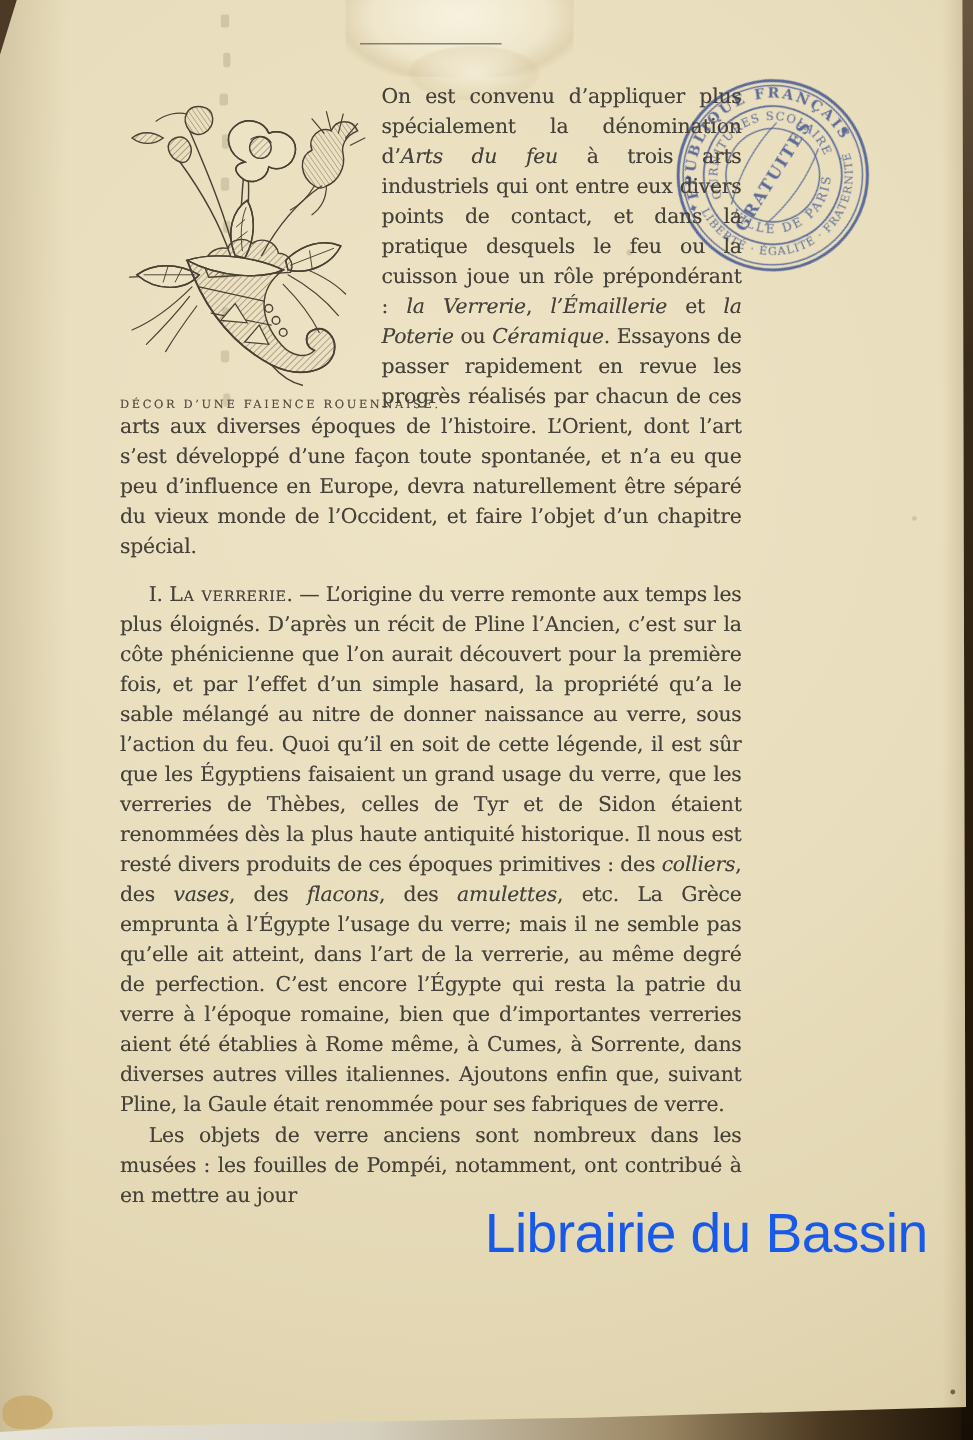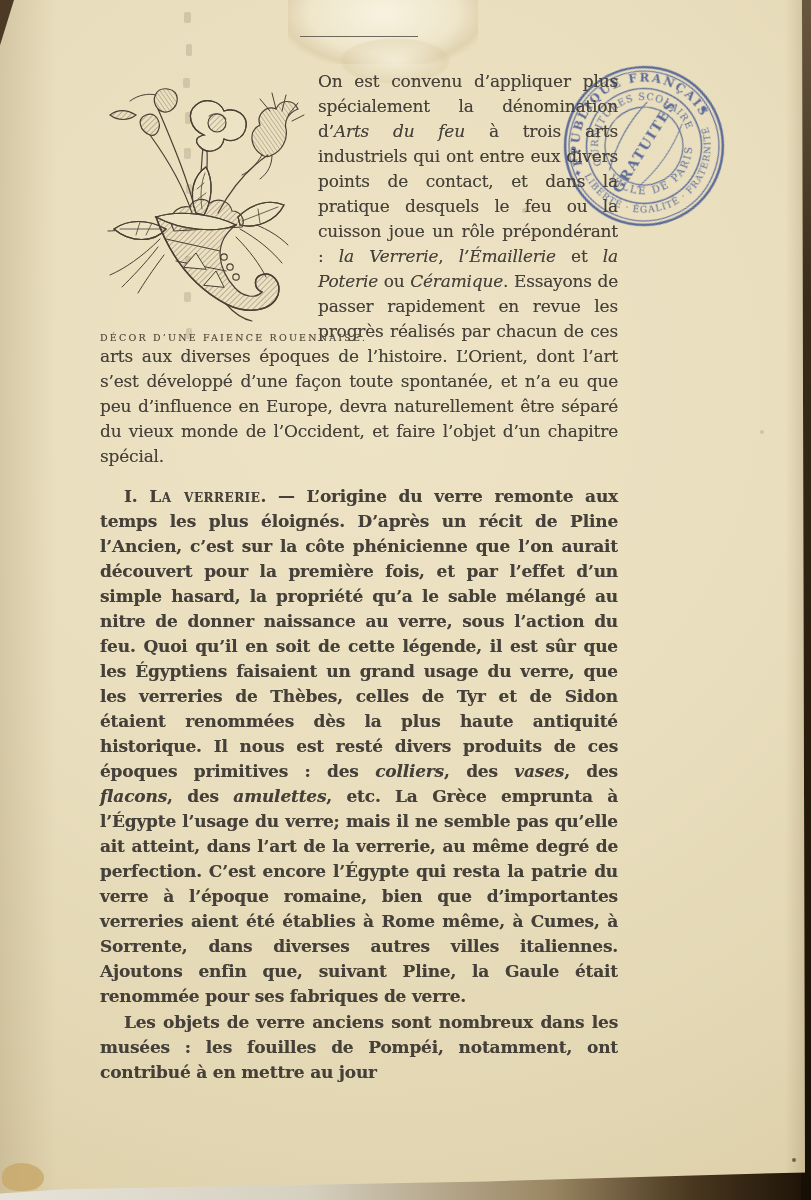--- a/index.html
+++ b/index.html
@@ -30,21 +30,21 @@
   .fox{position:absolute;border-radius:50%;background:#bfae83;opacity:.55;}
   .ghost{position:absolute;background:rgba(110,98,72,.20);filter:blur(.6px);border-radius:2px;}
   
   .content{position:absolute;left:100px;top:0;width:518px;color:#45403a;}
   .title{margin:168px 0 0 0;text-align:center;font-size:26px;font-weight:400;
       letter-spacing:7px;word-spacing:14px;color:#4c463e;}
   .title-rule{width:118px;height:1px;background:#6e675b;margin:36px auto 0 auto;}
   p.body{font-size:17px;line-height:25px;text-align:justify;letter-spacing:-.2px;
       margin:0;text-shadow:0 0 .4px rgba(70,60,45,.45);}
   p.intro{margin-top:32px;}
-  .indent{text-indent:24px;font-weight:bold;}
+  .indent{text-indent:24px;}
   .sec-heading{margin:20px 0 0 0;text-align:center;font-size:14.5px;font-weight:400;
       letter-spacing:1.8px;word-spacing:4px;color:#46413a;}
   p.p2{margin-top:15px;}
   p.p3{margin-top:1px;}
   .it{font-style:italic;margin-top:17px;}
   .sc{font-variant:small-caps;letter-spacing:.5px;}
   
   .illu{float:left;width:206px;height:272px;margin:2px 12px 0 0;position:relative;}
   .illu svg{display:block;}
   .illu-caption{margin-top:4px;font-size:9.5px;letter-spacing:2.2px;color:#544d40;
@@ -209,14 +209,15 @@
           </svg>
           <span class="illu-caption">DÉCOR D’UNE FAIENCE ROUENNAISE.</span>
         </span>
       <span>On est convenu d’appliquer plus spécialement la dénomination d’</span><span class="it">Arts du feu</span><span> à trois arts industriels qui ont entre eux divers points de contact, et dans la pratique desquels le feu ou la cuisson joue un rôle prépondérant : </span><span class="it">la Verrerie</span><span>, </span><span class="it">l’Émaillerie</span><span> et </span><span class="it">la Poterie</span><span> ou </span><span class="it">Céramique</span><span>. Essayons de passer rapidement en revue les progrès réalisés par chacun de ces arts aux diverses époques de l’histoire. L’Orient, dont l’art s’est développé d’une façon toute spontanée, et n’a eu que peu d’influence en Europe, devra naturellement être séparé du vieux monde de l’Occident, et faire l’objet d’un chapitre spécial.</span></p>
 
 
       <p class="body p2 indent"><span>I. </span><span class="sc">La verrerie</span><span>. — L’origine du verre remonte aux temps les plus éloignés. D’après un récit de Pline l’Ancien, c’est sur la côte phénicienne que l’on aurait découvert pour la première fois, et par l’effet d’un simple hasard, la propriété qu’a le sable mélangé au nitre de donner naissance au verre, sous l’action du feu. Quoi qu’il en soit de cette légende, il est sûr que les Égyptiens faisaient un grand usage du verre, que les verreries de Thèbes, celles de Tyr et de Sidon étaient renommées dès la plus haute antiquité historique. Il nous est resté divers produits de ces époques primitives : des </span><span class="it">colliers</span><span>, des </span><span class="it">vases</span><span>, des </span><span class="it">flacons</span><span>, des </span><span class="it">amulettes</span><span>, etc. La Grèce emprunta à l’Égypte l’usage du verre; mais il ne semble pas qu’elle ait atteint, dans l’art de la verrerie, au même degré de perfection. C’est encore l’Égypte qui resta la patrie du verre à l’époque romaine, bien que d’importantes verreries aient été établies à Rome même, à Cumes, à Sorrente, dans diverses autres villes italiennes. Ajoutons enfin que, suivant Pline, la Gaule était renommée pour ses fabriques de verre.</span></p>
       <p class="body p3 indent"><span>Les objets de verre anciens sont nombreux dans les musées : les fouilles de Pompéi, notamment, ont contribué à en mettre au jour</span></p>
     </div>
 
+    <div class="watermark" style="color: rgb(24, 89, 232);">Librairie du Bassin</div>
   </div>
 </div>
 
 </body></html>

